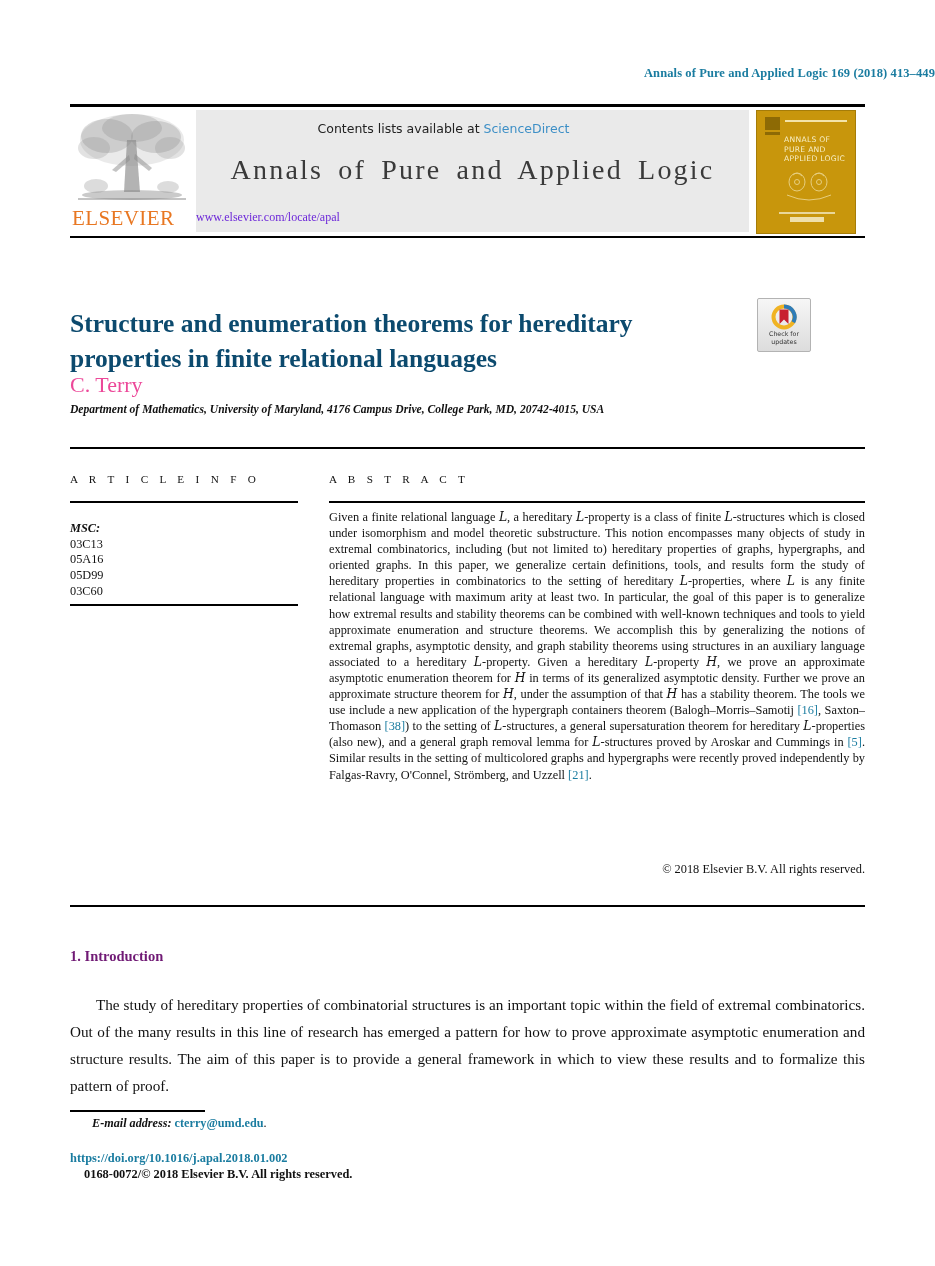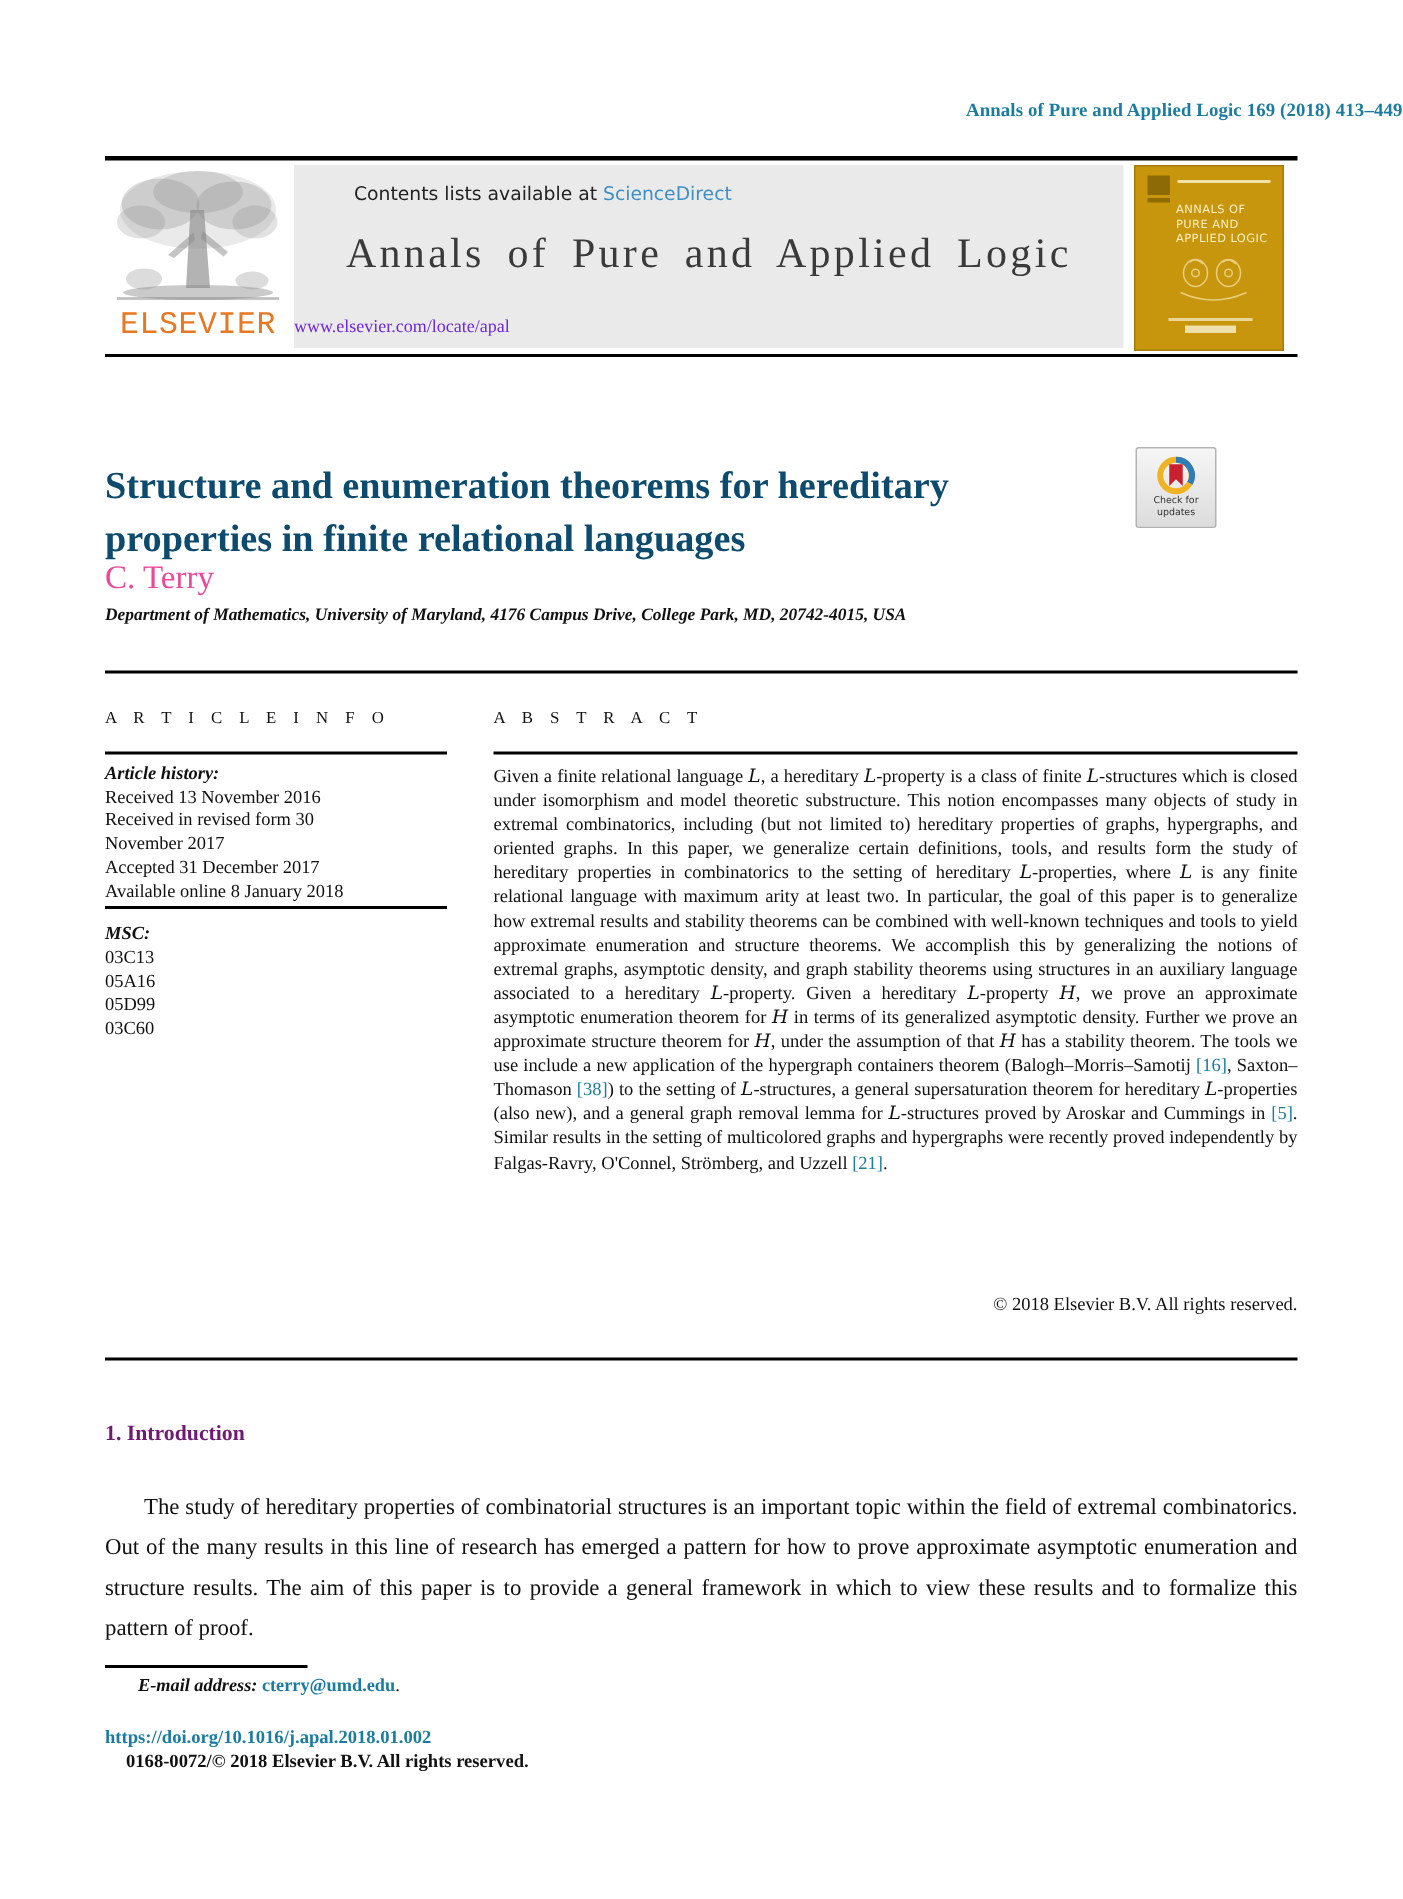--- a/index.html
+++ b/index.html
@@ -65,46 +65,44 @@
     position: absolute;
     left: 0; top: 0;
     width: 120px;
     height: 96px;
   }
   .elsevier-word {
     position: absolute;
     left: 0;
     top: 96px;
     width: 120px;
-    text-align: center;
-    font-family: Liberation Mono, monospace;
+    font-family: Liberation Serif, serif;
     font-size: 21px;
     letter-spacing: .4px;
     color: #e87722;
     line-height: 24px;
   }
 
   .masthead-box {
     position: absolute;
     left: 196px;
     top: 110px;
     width: 553px;
     height: 122px;
     background: #eaeaea;
   }
   .contents-line {
     position: absolute;
     left: 0;
     top: 11px;
     width: 495px;
-    text-align: left;
+    text-align: center;
     font-family: "DejaVu Sans", "Liberation Sans", sans-serif;
     font-size: 12.5px;
     color: #222;
-    padding-left: 40px;
   }
   .contents-line .sd-link {
     color: #3d8fc6;
   }
   .journal-title {
     position: absolute;
     left: 0;
     top: 44px;
     width: 553px;
     text-align: center;
@@ -492,28 +490,20 @@
 
   <div class="author-name">C. Terry</div>
   <div class="affiliation">Department of Mathematics, University of Maryland, 4176 Campus Drive, College Park, MD, 20742-4015, USA</div>
 
   <div class="rule-under-author"></div>
 
   <div class="col-head info-head">A R T I C L E   I N F O</div>
   <div class="info-rule"></div>
 
   <div class="info-col">
-    <div class="info-block">
-      <div class="subhead">Article history:</div>
-      <div>Received 13 November 2016</div>
-      <div>Received in revised form 30</div>
-      <div>November 2017</div>
-      <div>Accepted 31 December 2017</div>
-      <div>Available online 8 January 2018</div>
-    </div>
     <div style="height:13px"></div>
     <div class="info-block">
       <div class="subhead">MSC:</div>
       <div>03C13</div>
       <div>05A16</div>
       <div>05D99</div>
       <div>03C60</div>
     </div>
     <div class="info-gap"></div>
   </div>

